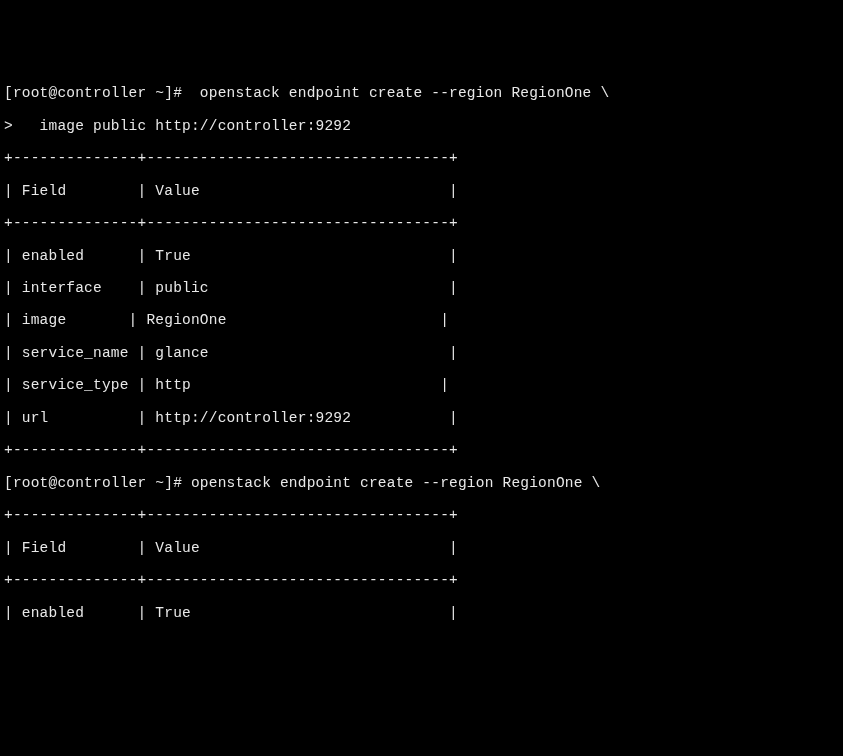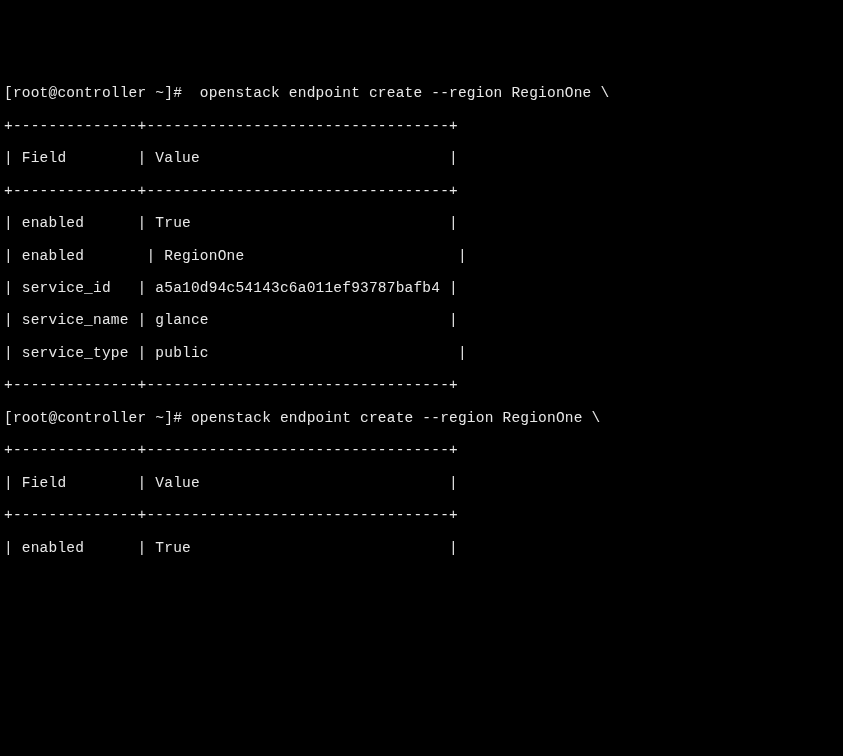--- a/index.html
+++ b/index.html
@@ -21,28 +21,30 @@
       display: block;
     }
   </style>
 </head>
 <body>
 
 
 
 <div>
 <span class="term-line">[root@controller ~]#  openstack endpoint create --region RegionOne \</span>
+<span class="term-line">&gt;   image public http://controller:9292</span>
 <span class="term-line">+--------------+----------------------------------+</span>
 <span class="term-line">| Field        | Value                            |</span>
 <span class="term-line">+--------------+----------------------------------+</span>
 <span class="term-line">| enabled      | True                             |</span>
-<span class="term-line">| enabled       | RegionOne                        |</span>
-<span class="term-line">| service_id   | a5a10d94c54143c6a011ef93787bafb4 |</span>
+<span class="term-line">| interface    | public                           |</span>
+<span class="term-line">| image       | RegionOne                        |</span>
 <span class="term-line">| service_name | glance                           |</span>
-<span class="term-line">| service_type | public                            |</span>
+<span class="term-line">| service_type | http                            |</span>
+<span class="term-line">| url          | http://controller:9292           |</span>
 <span class="term-line">+--------------+----------------------------------+</span>
 <span class="term-line">[root@controller ~]# openstack endpoint create --region RegionOne \</span>
 <span class="term-line">+--------------+----------------------------------+</span>
 <span class="term-line">| Field        | Value                            |</span>
 <span class="term-line">+--------------+----------------------------------+</span>
 <span class="term-line">| enabled      | True                             |</span>
 
 
 
 

